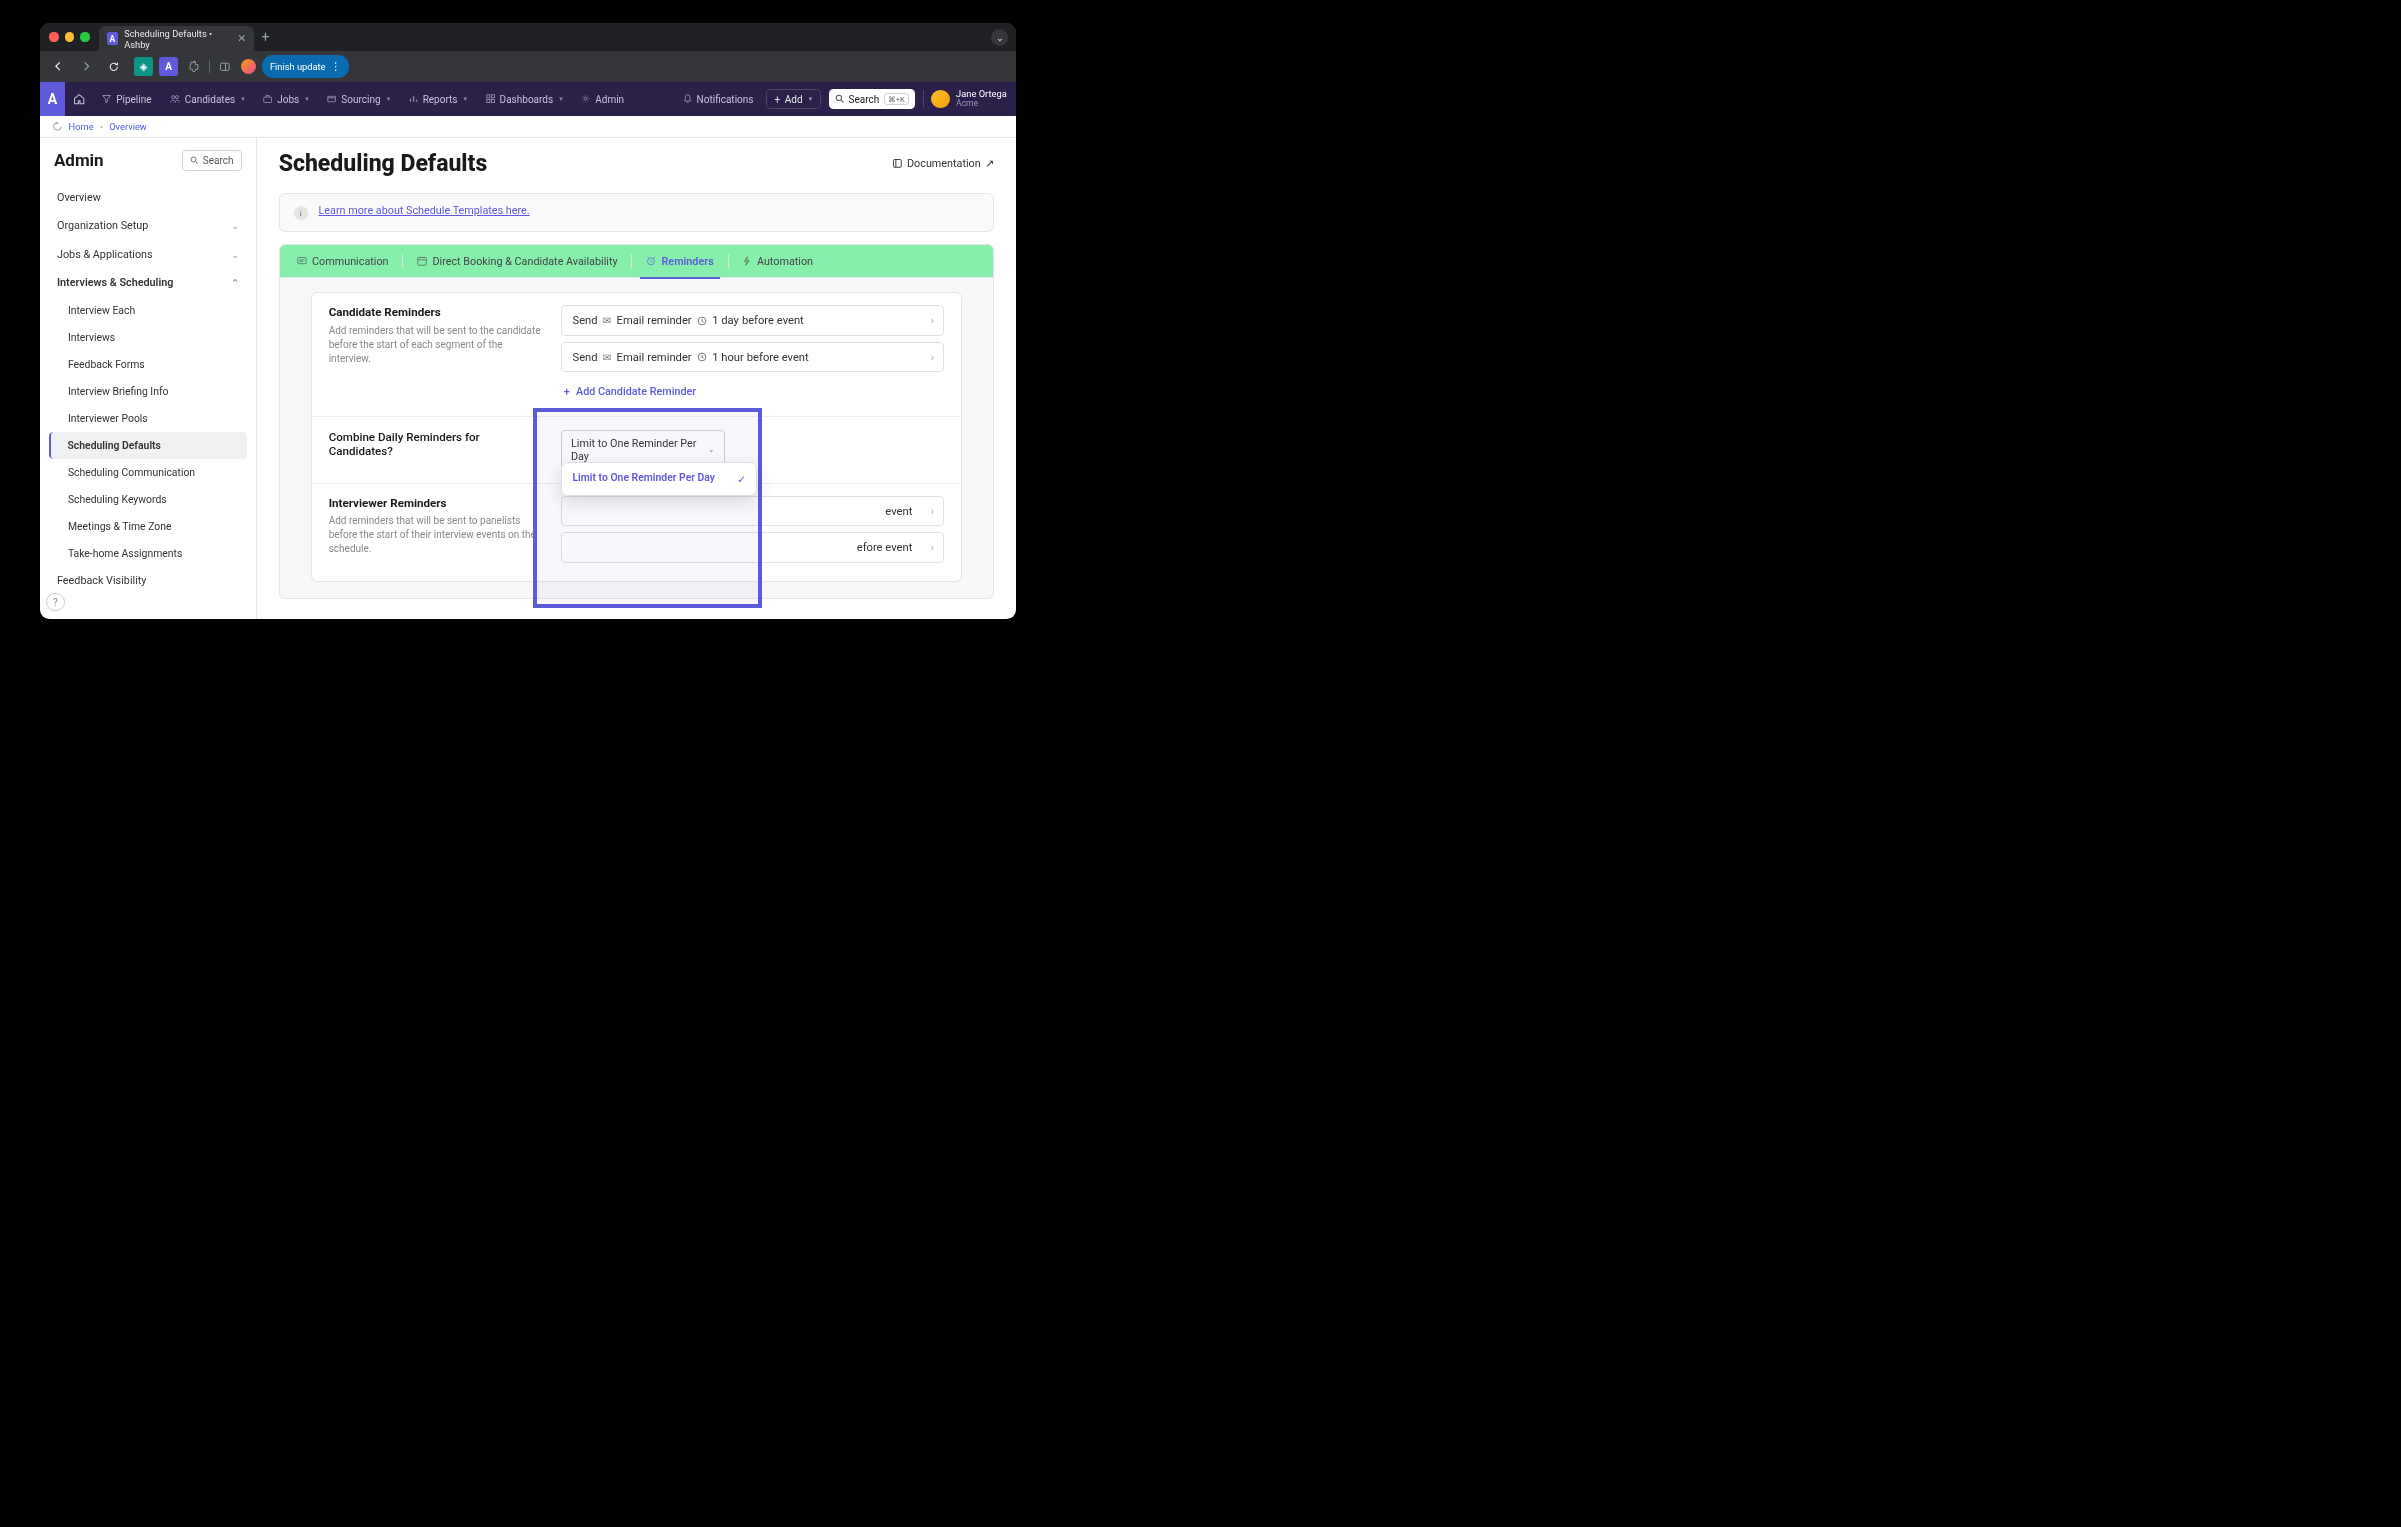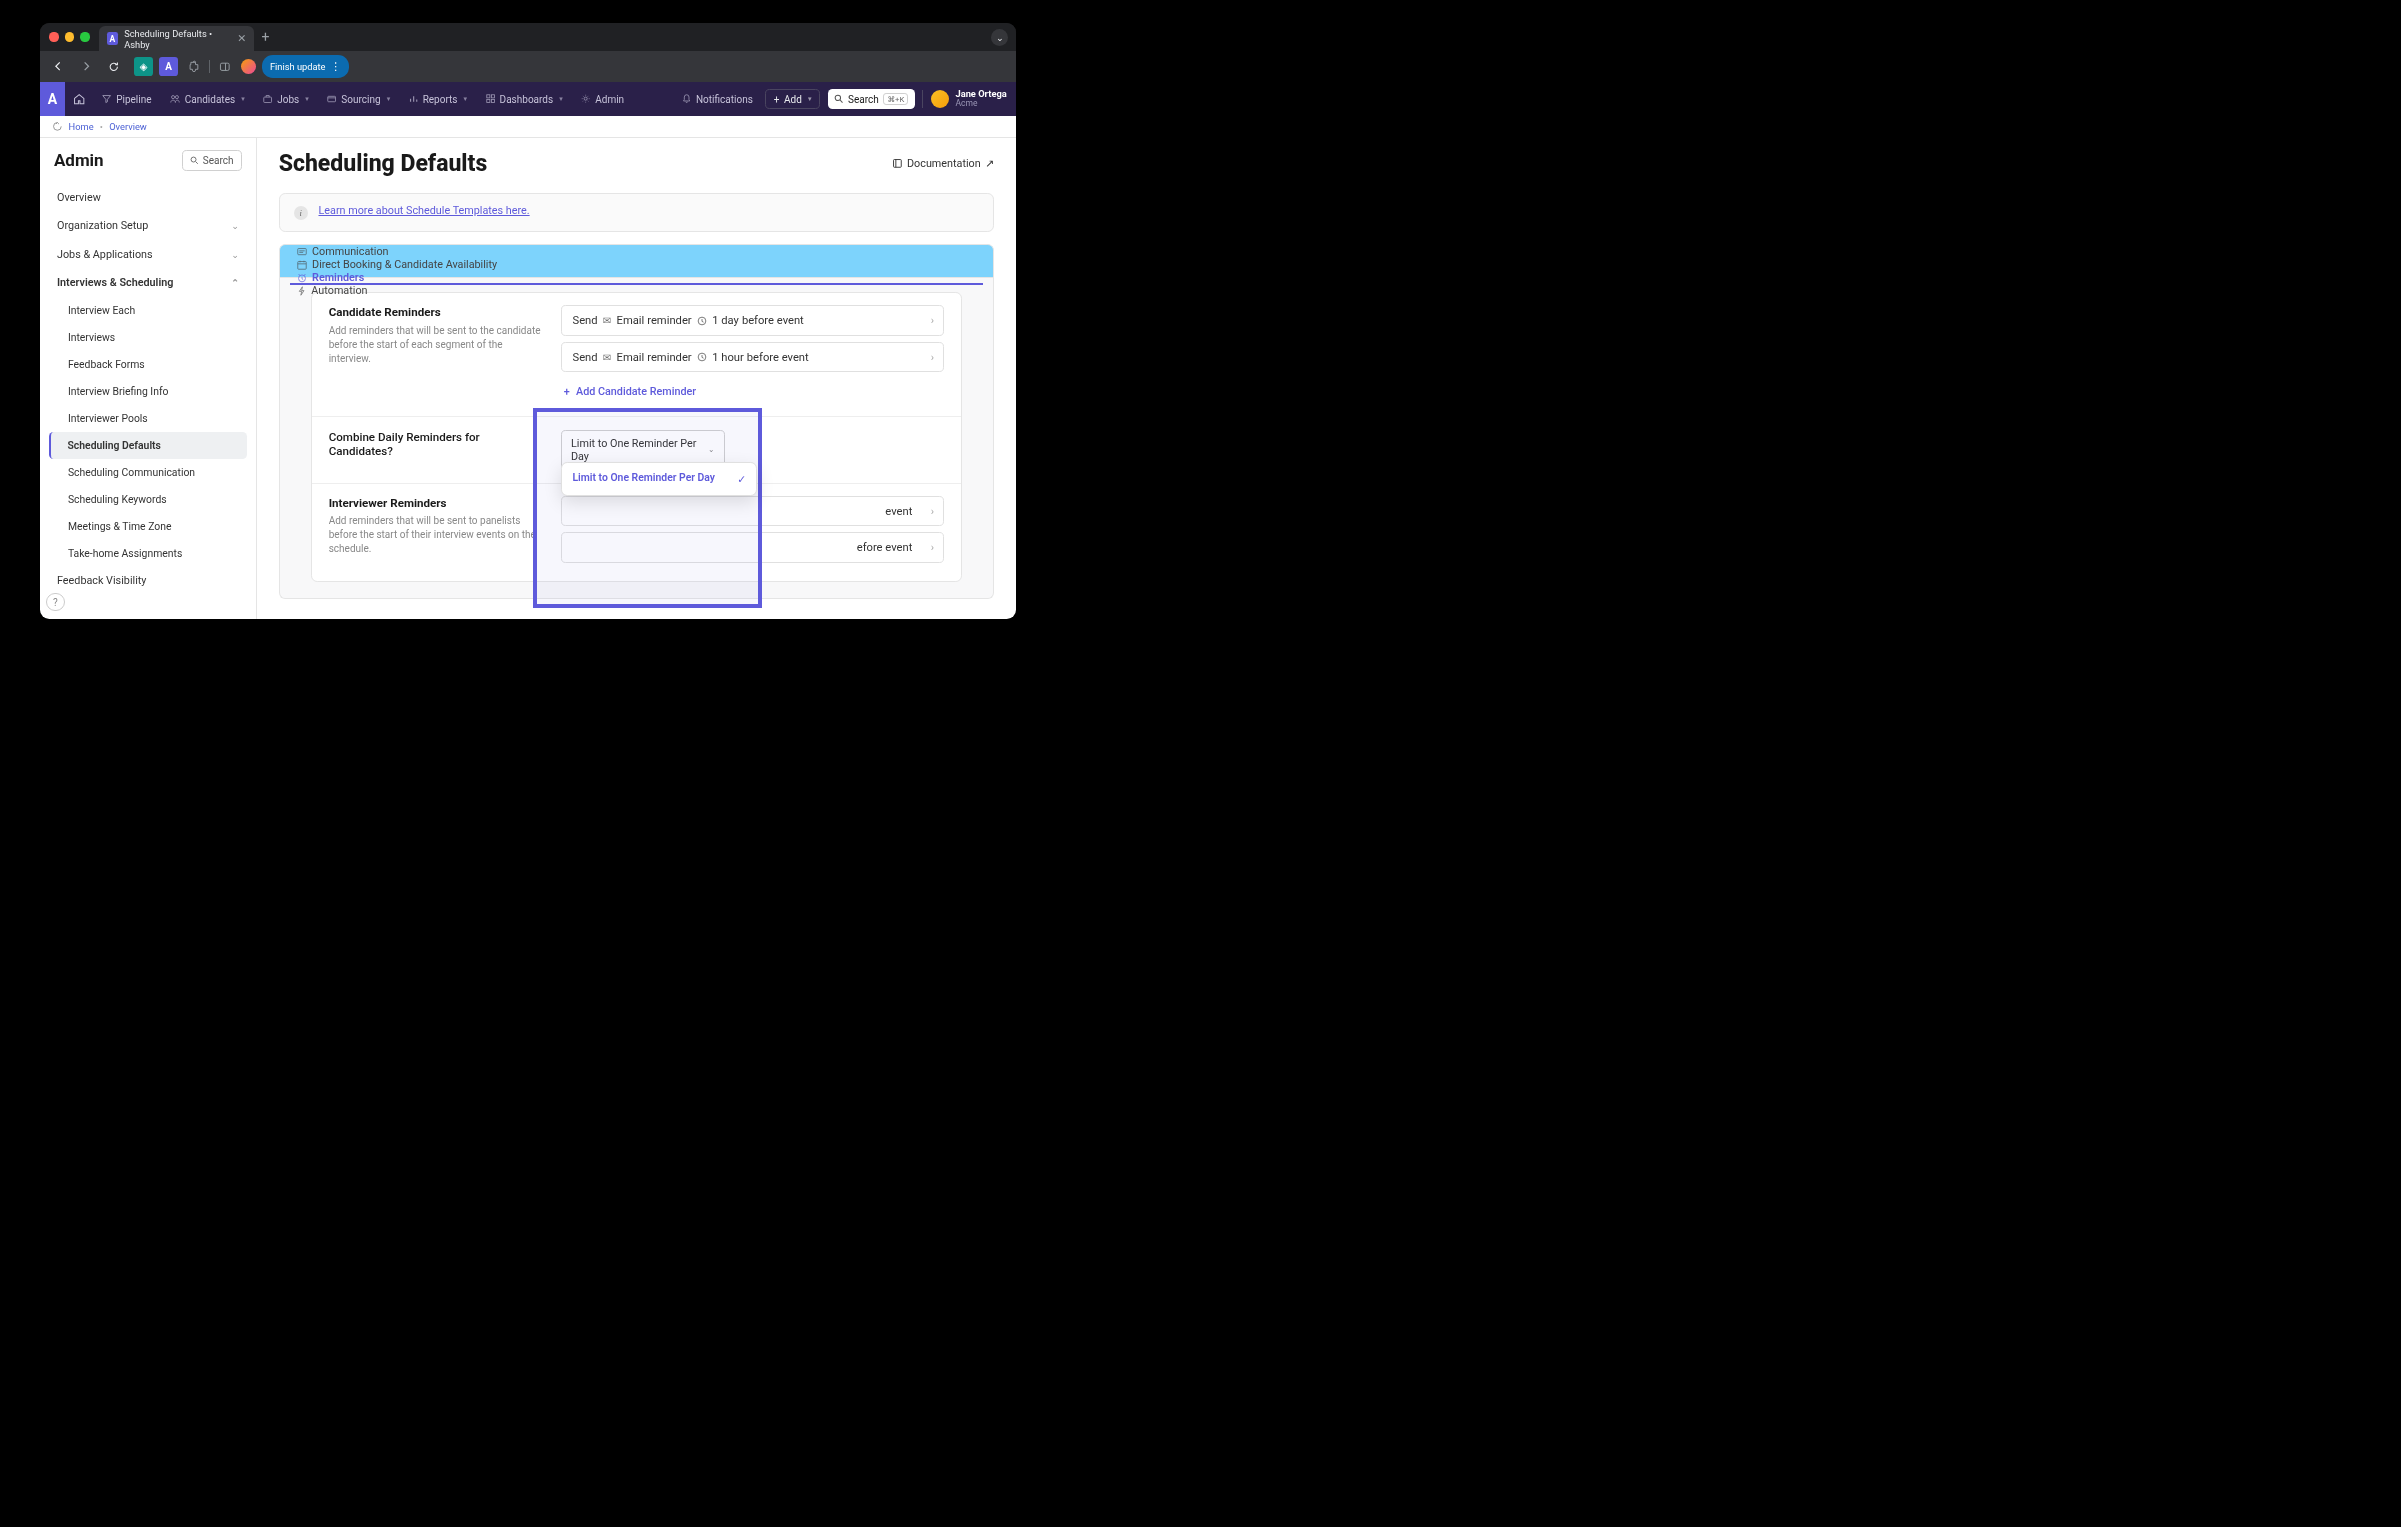--- a/index.html
+++ b/index.html
@@ -163,21 +163,21 @@
   font-size: 10px;
 }
 .search-kbd {
   border: 0.8px solid #d0d0d0; border-radius: 3.1px;
   padding: 0.8px 3.1px; font-size: 7.7px; color: #666;
 }
 .nav-sep { width: 0.8px; height: 18.6px; background: #4a4560; }
 .user-block { display: flex; align-items: center; gap: 6.2px; }
 .user-avatar { width: 18.6px; height: 18.6px; border-radius: 50%; background: linear-gradient(135deg, #fbbf24, #f59e0b); }
 .user-info { line-height: 1.1; }
-.user-name { color: #fff; font-size: 9.3px; font-weight: 700; }
+.user-name { color: #fff; font-size: 9.3px; font-weight: 400; }
 .user-org { color: #9a95b5; font-size: 8.5px; }
 
 .breadcrumb {
   height: 21.7px;
   background: #fff;
   border-bottom: 0.8px solid #e5e5e5;
   display: flex; align-items: center; gap: 6.2px;
   padding: 0 12.4px;
   font-size: 9.3px;
   color: #4a5fd4;
@@ -246,25 +246,24 @@
   width: 14px; height: 14px; border-radius: 50%;
   background: #e5e5e5; color: #666;
   display: flex; align-items: center; justify-content: center;
   font-size: 8.5px; font-family: Georgia, serif; font-style: italic;
   margin-top: 1.5px; flex-shrink: 0;
 }
 .info-link { color: #5e5adb; text-decoration: underline; }
 
 .tabs-row {
   border: 0.8px solid #e5e5e5; border-radius: 6.2px 6.2px 0 0;
-  display: flex; 
+  display: flex; align-items: center;
   padding: 0 10.8px;
   height: 34px;
-  background: #7dd3fc;
-  flex-direction: column;
+  background: #86efac;
 }
 .tab-item {
   display: flex; align-items: center; gap: 5.4px;
   padding: 0 6.2px; height: 34px;
   font-size: 10.8px; color: #444;
   position: relative;
 }
 .tab-item.active {
   color: #5e5adb; font-weight: 600;
 }

